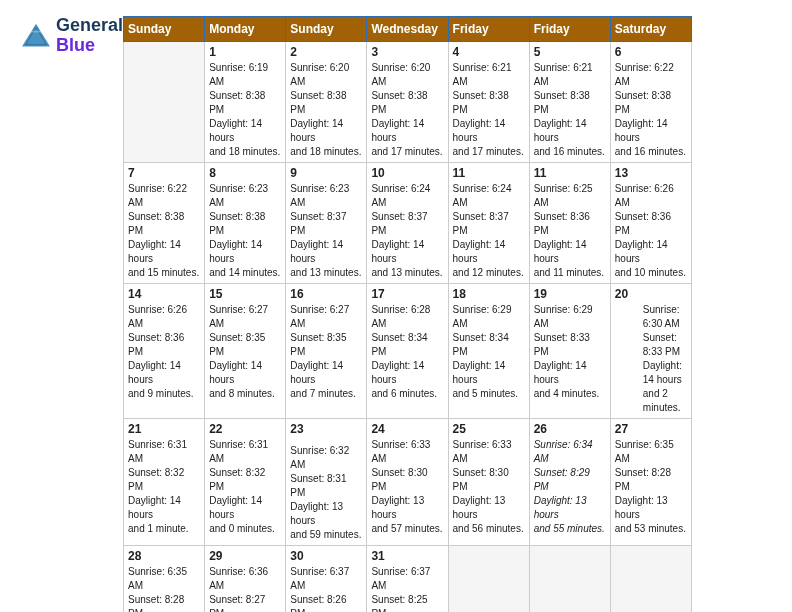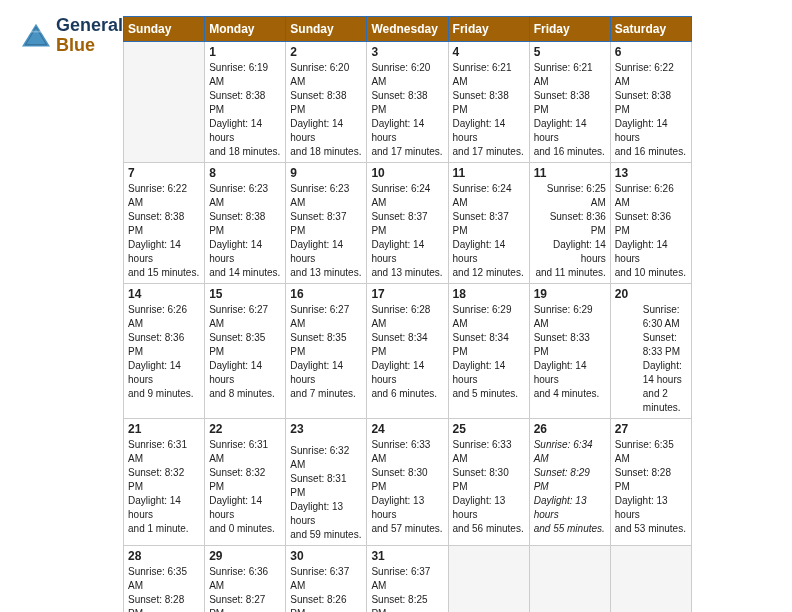--- a/index.html
+++ b/index.html
@@ -28,21 +28,21 @@
       align-items: center;
       gap: 4px;
     }
     .logo-text {
       font-size: 18px;
       font-weight: bold;
       color: #1a3a5c;
       line-height: 1.1;
     }
     .logo-text span {
-      color: #a16207;
+      color: #6d28d9;
     }
     .logo-icon {
       width: 32px;
       height: 28px;
     }
     .title-block {
       text-align: right;
     }
     .main-title {
       font-size: 36px;
@@ -209,21 +209,21 @@
           </td>
           <td>
             <span class="day-num">11</span>
             <div class="day-info" style="white-space: pre-line;">Sunrise: 6:24 AM
 Sunset: 8:37 PM
 Daylight: 14 hours
 and 12 minutes.</div>
           </td>
           <td>
             <span class="day-num">11</span>
-            <div class="day-info" style="white-space: pre-line; text-align: right;">Sunrise: 6:25 AM
+            <div class="day-info" style="white-space: pre-line;">Sunrise: 6:25 AM
 Sunset: 8:36 PM
 Daylight: 14 hours
 and 11 minutes.</div>
           </td>
           <td>
             <span class="day-num">13</span>
             <div class="day-info" style="white-space: pre-line;">Sunrise: 6:26 AM
 Sunset: 8:36 PM
 Daylight: 14 hours
 and 10 minutes.</div>

